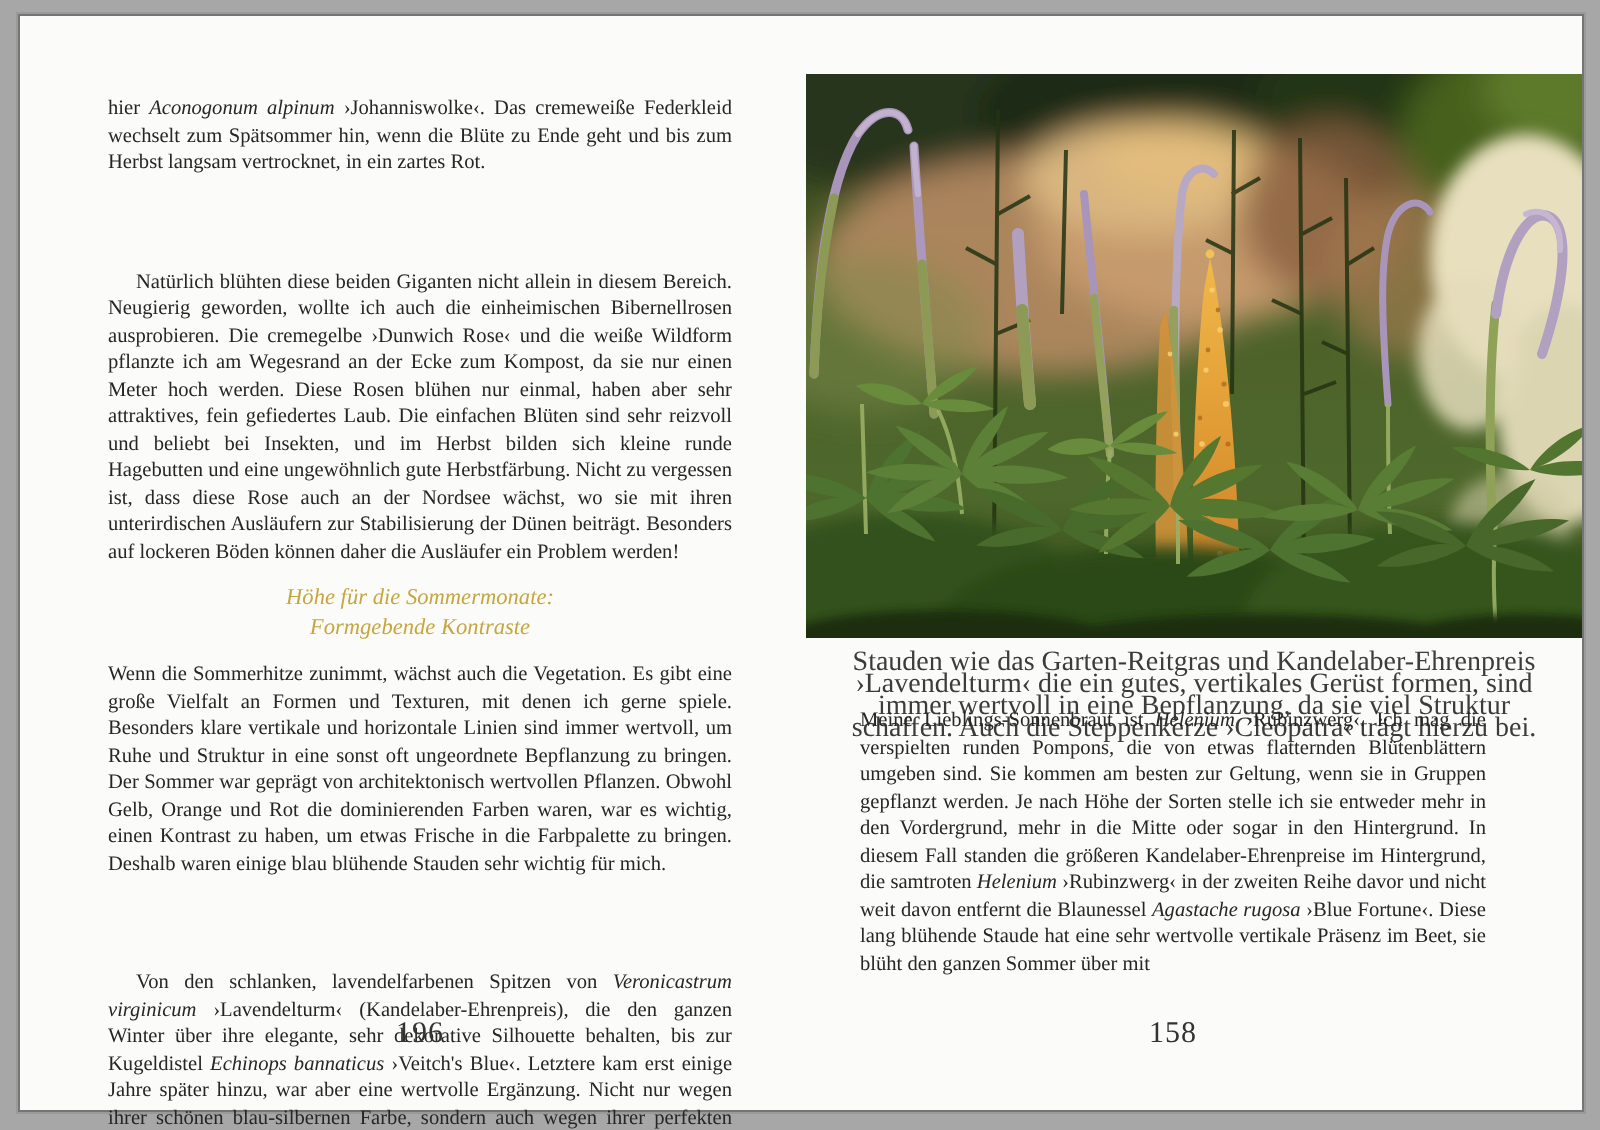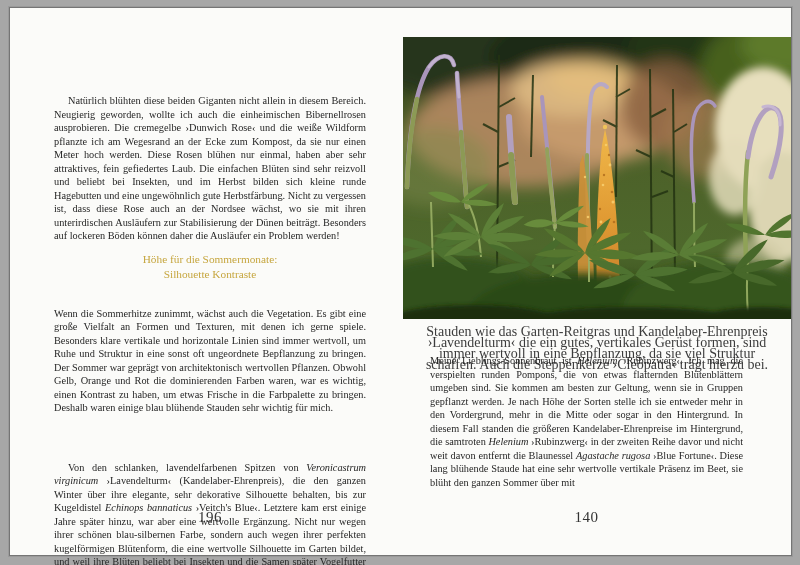--- a/index.html
+++ b/index.html
@@ -16,23 +16,23 @@
   .col p{
     margin:0;
     font-size:10.3px;line-height:13.5px;color:#262626;
     text-align:justify;
     hyphens:auto;-webkit-hyphens:auto;
   }
   .col p.indent{text-indent:14px;margin-top:46px;}
   .left-col{position:absolute;left:44px;top:40px;width:312px;}
   .right-col{position:absolute;left:420px;top:346px;width:313px;}
   .section-heading{
-    margin:9px 0 25px 0;
+    margin:9px 0 9px 0;
     text-align:center;
-    font-weight:normal;
+    font-style:italic;font-weight:normal;
     font-size:11.3px;line-height:15px;
     color:#c6a63f;
   }
   .photo{
     position:absolute;left:393px;top:29px;width:388px;height:282px;
     background:#3a4a20;overflow:hidden;
   }
   .photo svg{display:block;width:100%;height:100%;}
   .caption{
     position:absolute;left:409px;top:318px;width:356px;
@@ -46,24 +46,25 @@
   .page-number.left{left:44px;width:312px;}
   .page-number.right{left:420px;width:313px;}
 </style>
 </head>
 <body>
 
 <div class="spread">
 
   <div>
     <div class="col left-col">
+      <p><span>hier </span><i>Aconogonum alpinum</i><span> ›Johanniswolke‹. Das cremeweiße Federkleid wechselt zum Spätsommer hin, wenn die Blüte zu Ende geht und bis zum Herbst langsam vertrocknet, in ein zartes Rot.</span></p>
       <p class="indent"><span>Natürlich blühten diese beiden Giganten nicht allein in diesem Bereich. Neugierig geworden, wollte ich auch die einheimischen Bibernellrosen ausprobieren. Die cremegelbe ›Dunwich Rose‹ und die weiße Wildform pflanzte ich am Wegesrand an der Ecke zum Kompost, da sie nur einen Meter hoch werden. Diese Rosen blühen nur einmal, haben aber sehr attraktives, fein gefiedertes Laub. Die einfachen Blüten sind sehr reizvoll und beliebt bei Insekten, und im Herbst bilden sich kleine runde Hagebutten und eine ungewöhnlich gute Herbstfärbung. Nicht zu vergessen ist, dass diese Rose auch an der Nordsee wächst, wo sie mit ihren unterirdischen Ausläufern zur Stabilisierung der Dünen beiträgt. Besonders auf lockeren Böden können daher die Ausläufer ein Problem werden!</span></p>
       <h3 class="section-heading">
         <span>Höhe für die Sommermonate:</span><br>
-        <span>Silhouette Kontraste</span>
+        <span>Formgebende Kontraste</span>
       </h3>
       <p><span>Wenn die Sommerhitze zunimmt, wächst auch die Vegetation. Es gibt eine große Vielfalt an Formen und Texturen, mit denen ich gerne spiele. Besonders klare vertikale und horizontale Linien sind immer wertvoll, um Ruhe und Struktur in eine sonst oft ungeordnete Bepflanzung zu bringen. Der Sommer war geprägt von architektonisch wertvollen Pflanzen. Obwohl Gelb, Orange und Rot die dominierenden Farben waren, war es wichtig, einen Kontrast zu haben, um etwas Frische in die Farbpalette zu bringen. Deshalb waren einige blau blühende Stauden sehr wichtig für mich.</span></p>
       <p class="indent"><span>Von den schlanken, lavendelfarbenen Spitzen von </span><i>Veronicastrum virginicum</i><span> ›Lavendelturm‹ (Kandelaber-Ehrenpreis), die den ganzen Winter über ihre elegante, sehr dekorative Silhouette behalten, bis zur Kugeldistel </span><i>Echinops bannaticus</i><span> ›Veitch's Blue‹. Letztere kam erst einige Jahre später hinzu, war aber eine wertvolle Ergänzung. Nicht nur wegen ihrer schönen blau-silbernen Farbe, sondern auch wegen ihrer perfekten kugelförmigen Blütenform, die eine wertvolle Silhouette im Garten bildet, und weil ihre Blüten beliebt bei Insekten und die Samen später Vogelfutter sind. Ein Gewinner auf alle Ebenen.</span></p>
     </div>
     <div class="page-number left">196</div>
   </div>
 
   <div>
 
     <div class="photo">
@@ -279,16 +280,16 @@
         </g>
       </svg>
     </div>
 
     <div class="caption">Stauden wie das Garten-Reitgras und Kandelaber-Ehrenpreis ›Lavendelturm‹ die ein gutes, vertikales Gerüst formen, sind immer wertvoll in eine Bepflanzung, da sie viel Struktur schaffen. Auch die Steppenkerze ›Cleopatra‹ trägt hierzu bei.</div>
 
     <div class="col right-col">
       <p><span>Meine Lieblings-Sonnenbraut ist </span><i>Helenium</i><span> ›Rubinzwerg‹. Ich mag die verspielten runden Pompons, die von etwas flatternden Blütenblättern umgeben sind. Sie kommen am besten zur Geltung, wenn sie in Gruppen gepflanzt werden. Je nach Höhe der Sorten stelle ich sie entweder mehr in den Vordergrund, mehr in die Mitte oder sogar in den Hintergrund. In diesem Fall standen die größeren Kandelaber-Ehrenpreise im Hintergrund, die samtroten </span><i>Helenium</i><span> ›Rubinzwerg‹ in der zweiten Reihe davor und nicht weit davon entfernt die Blaunessel </span><i>Agastache rugosa</i><span> ›Blue Fortune‹. Diese lang blühende Staude hat eine sehr wertvolle vertikale Präsenz im Beet, sie blüht den ganzen Sommer über mit</span></p>
     </div>
 
-    <div class="page-number right">140</div>
+    <div class="page-number right">158</div>
   </div>
 
 </div>
 
 </body></html>

